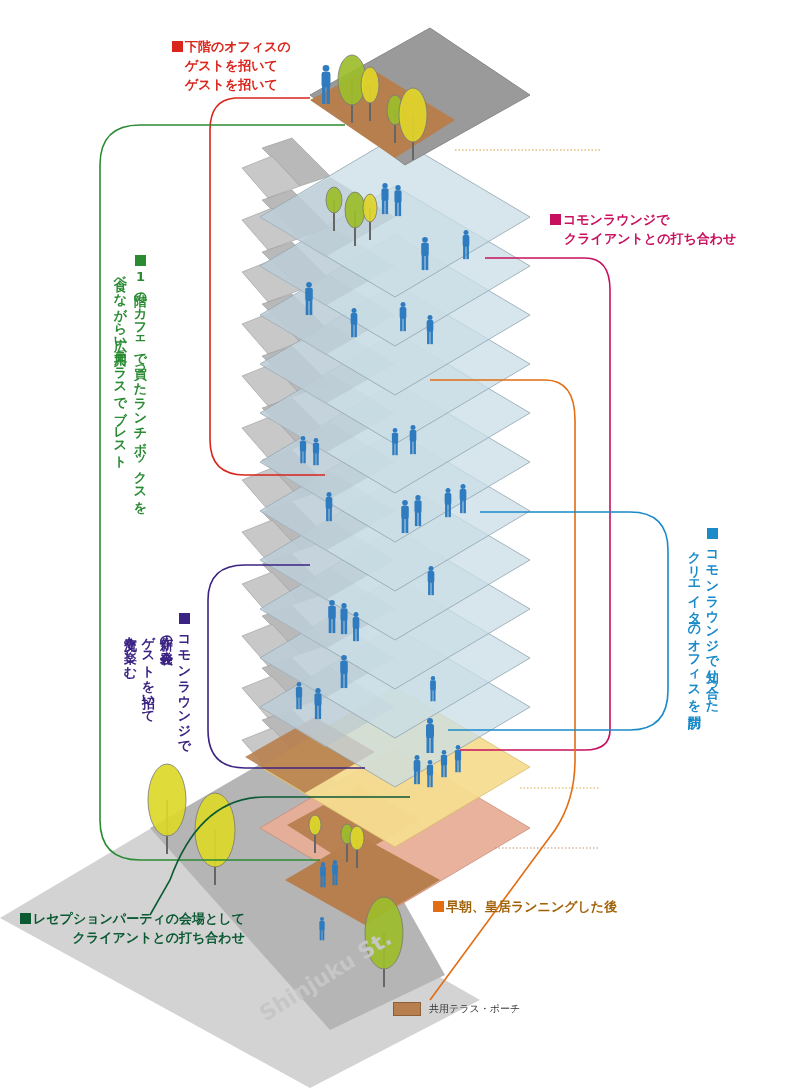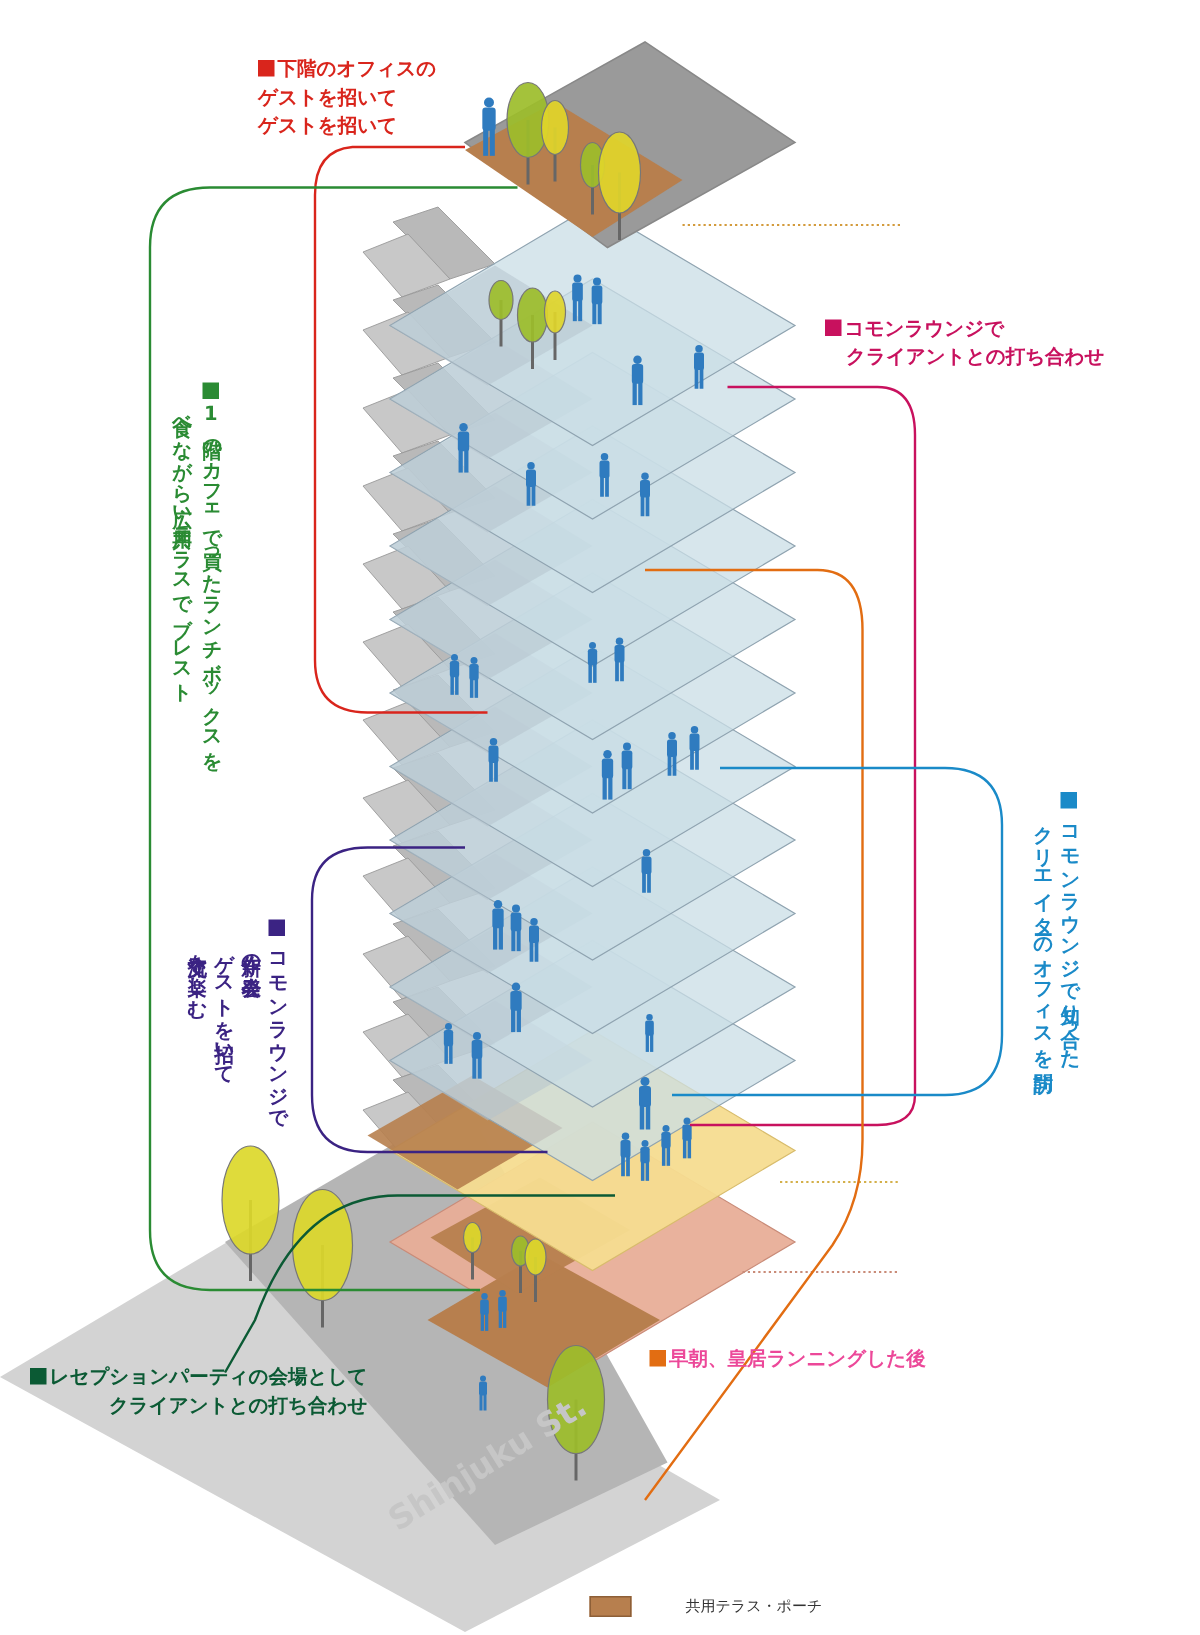--- a/index.html
+++ b/index.html
@@ -3,21 +3,21 @@
 <meta charset="utf-8">
 <style>
   html,body{margin:0;padding:0;background:#fff;}
   body{width:800px;height:1090px;position:relative;overflow:hidden;font-family:"DejaVu Sans",sans-serif;}
   #stage{position:absolute;left:0;top:0;width:800px;height:1090px;}
   .ann{position:absolute;font-weight:bold;font-size:13px;line-height:19px;white-space:nowrap;}
   .ann .sq{display:inline-block;width:11px;height:11px;margin-right:2px;vertical-align:-1px;}
   .vert{writing-mode:vertical-rl;text-orientation:upright;font-weight:bold;font-size:13px;line-height:17px;letter-spacing:0px;position:absolute;white-space:nowrap;}
   .vert .sq{display:inline-block;width:11px;height:11px;margin-bottom:3px;}
   .tag{position:absolute;color:#fff;font-size:15px;display:flex;align-items:center;justify-content:center;letter-spacing:1px;}
-  .legend{position:absolute;left:393px;top:1064px;display:flex;align-items:center;font-size:10px;color:#333;gap:28px;}
+  .legend{position:absolute;left:393px;top:1002px;display:flex;align-items:center;font-size:10px;color:#333;}
   .legend .sw{width:26px;height:12px;background:#b77f4e;border:1px solid #8d5f37;margin-right:8px;}
   .street{position:absolute;left:255px;top:1005px;transform:rotate(-32deg);transform-origin:left top;font-size:22px;font-weight:bold;color:#c6c6c6;font-family:"DejaVu Sans",sans-serif;}
 </style>
 </head>
 <body>
 
 <div id="stage">
   <svg id="scene" width="800" height="1090" viewBox="0 0 800 1090">
       <polygon points="0,918 165,820 480,1000 310,1088" fill="#d3d3d3"></polygon>
       <polygon points="150,828 310,735 445,975 330,1030" fill="#b5b5b5"></polygon>
@@ -248,21 +248,21 @@
       <path d="M410,797 L265,797 Q200,797 170,880 L150,915" fill="none" stroke="#0b5a34" stroke-width="1.6"></path>
     </svg>
 
   
   <div class="tag" style="left:560px;top:95px;width:104px;height:20px;font-size:11px;">屋上テラス</div>
   <div class="tag" style="left:601px;top:136px;width:134px;height:29px;">RF/屋上テラス</div>
   <div class="tag" style="left:602px;top:774px;width:133px;height:29px;">2F/コモンラウンジ</div>
   <div class="tag" style="left:602px;top:835px;width:133px;height:29px;">1F/店舗</div>
 
   
-  <div class="ann" style="left:172px;top:37px;text-align:left;color:#d9251c;">
+  <div class="ann" style="left:172px;top:37px;text-align:center;color:#d9251c;">
     <div><span class="sq" style="background:#d9251c"></span><span>下階のオフィスの</span></div>
     <div>ゲストを招いて</div>
     <div>ゲストを招いて</div>
   </div>
 
   <div class="ann" style="left:550px;top:210px;color:#c8115e;">
     <div><span class="sq" style="background:#c8115e"></span><span>コモンラウンジで</span></div>
     <div style="padding-left:14px">クライアントとの打ち合わせ</div>
   </div>
 
@@ -276,21 +276,21 @@
     <div class="vert" style="left:0;top:14px;">クリエイターのオフィスを訪問</div>
   </div>
 
   <div style="position:absolute;left:122px;top:613px;color:#3b2383;">
     <div class="vert" style="left:54px;top:0;"><span class="sq" style="background:#3b2383"></span><span>コモンラウンジで</span></div>
     <div class="vert" style="left:36px;top:14px;">新作の発表会</div>
     <div class="vert" style="left:18px;top:14px;">ゲストを招いて</div>
     <div class="vert" style="left:0;top:14px;">交流を楽しむ</div>
   </div>
 
-  <div class="ann" style="left:433px;top:897px;color:#ec4899;">
+  <div class="ann" style="left:433px;top:897px;color:#a16207;">
     <div><span class="sq" style="background:#e26d12"></span><span>早朝、皇居ランニングした後</span></div>
   </div>
 
   <div class="ann" style="left:20px;top:909px;text-align:right;color:#0b5a34;">
     <div><span class="sq" style="background:#0b5a34"></span><span>レセプションパーティの会場として</span></div>
     <div>クライアントとの打ち合わせ</div>
   </div>
 
   <div class="street">Shinjuku St.</div>
 

